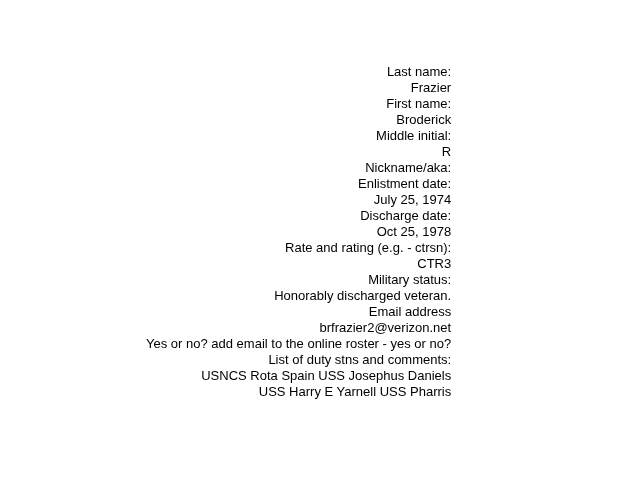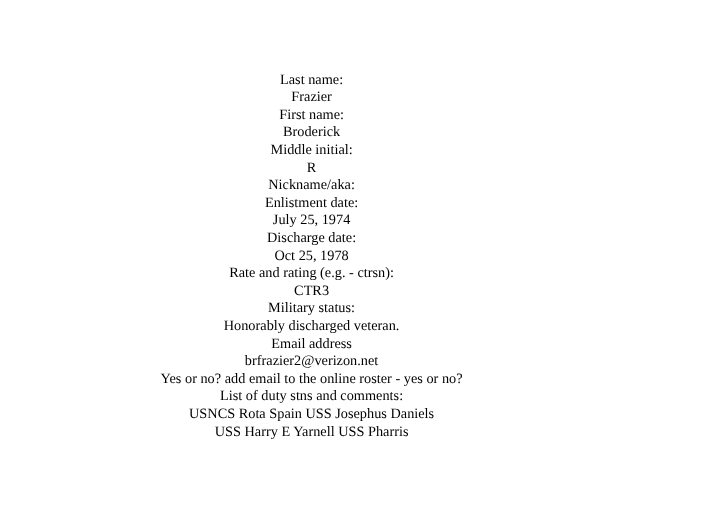--- a/index.html
+++ b/index.html
@@ -23,22 +23,21 @@
     background: #ffffff;
   }
   .text-block {
     position: absolute;
     left: 146px;
     top: 64px;
     color: #000000;
     font-size: 13px;
     line-height: 16px;
     white-space: pre;
-    text-align: center;
-    font-family: Liberation Serif, serif;
+    text-align: right;
   }
   .text-line {
     height: 16px;
   }
 </style>
 </head>
 <body>
 
 <div class="page">
   <div class="text-block"><div class="text-line">Last name:</div><div class="text-line">Frazier</div><div class="text-line">First name:</div><div class="text-line">Broderick</div><div class="text-line">Middle initial:</div><div class="text-line">R</div><div class="text-line">Nickname/aka:</div><div class="text-line">Enlistment date:</div><div class="text-line">July 25, 1974</div><div class="text-line">Discharge date:</div><div class="text-line">Oct 25, 1978</div><div class="text-line">Rate and rating (e.g. - ctrsn):</div><div class="text-line">CTR3</div><div class="text-line">Military status:</div><div class="text-line">Honorably discharged veteran.</div><div class="text-line">Email address</div><div class="text-line">brfrazier2@verizon.net</div><div class="text-line">Yes or no? add email to the online roster - yes or no?</div><div class="text-line">List of duty stns and comments:</div><div class="text-line">USNCS Rota Spain USS Josephus Daniels</div><div class="text-line">USS Harry E Yarnell USS Pharris</div></div>

